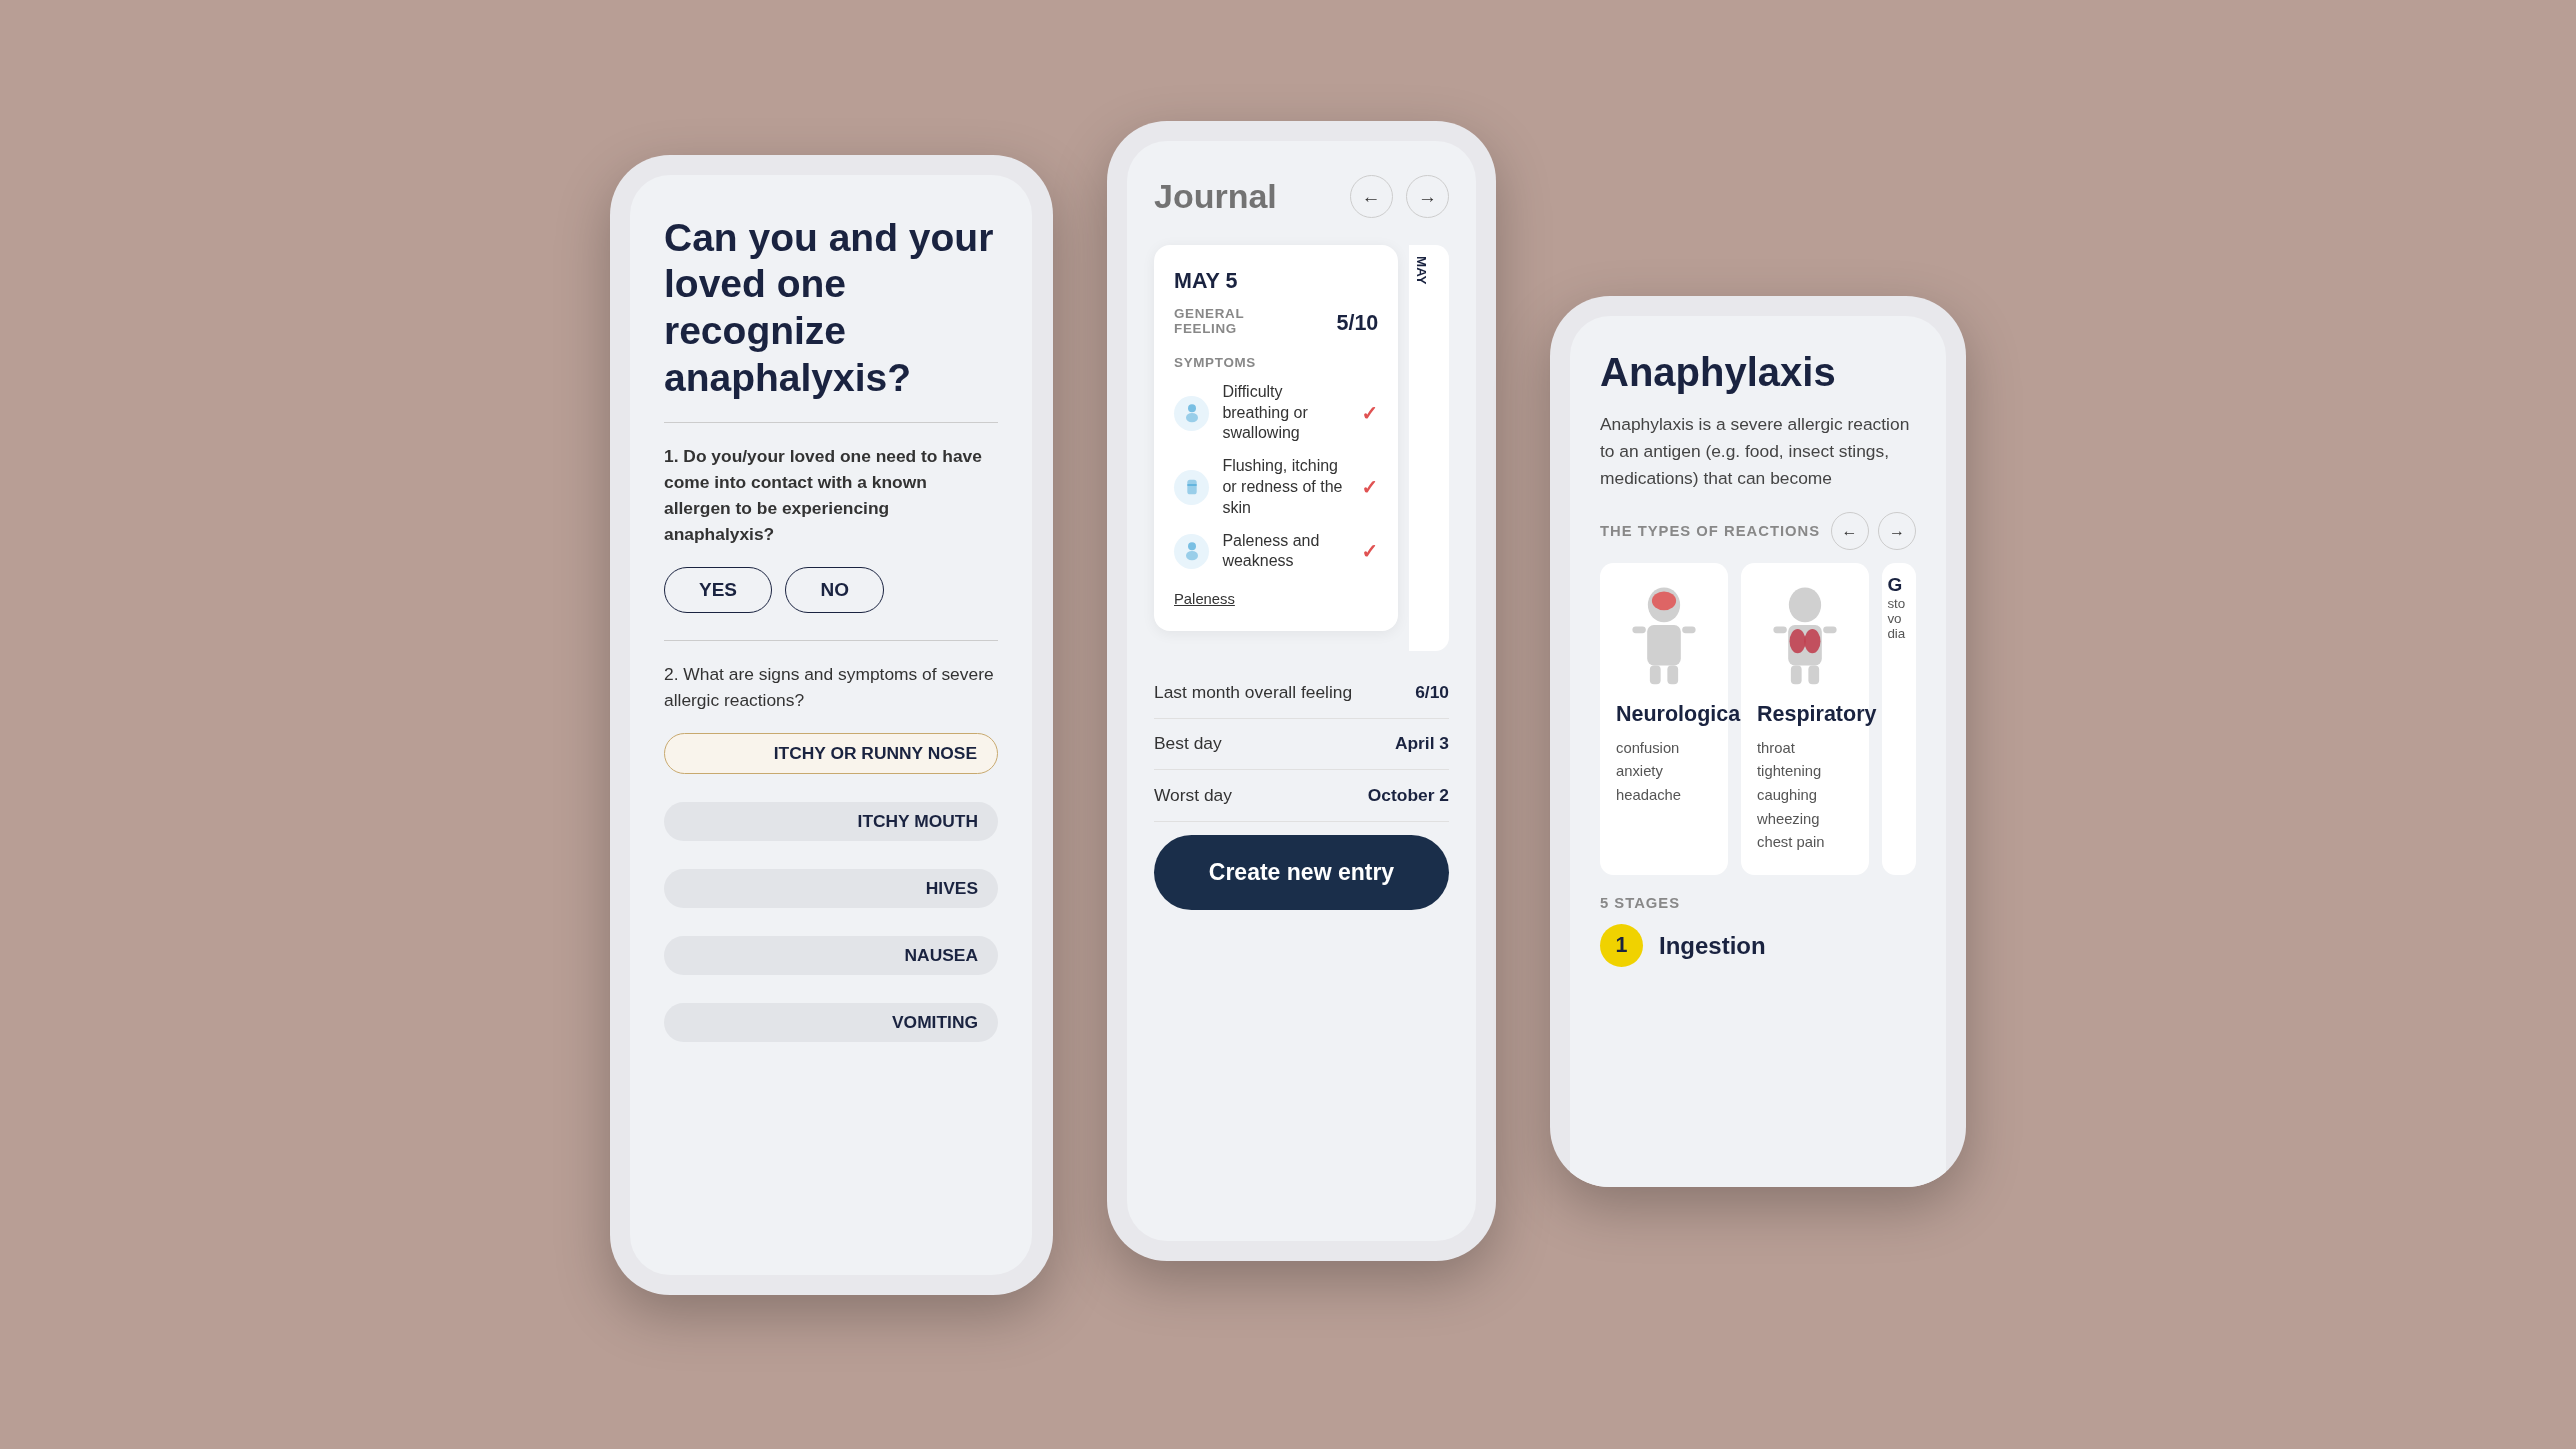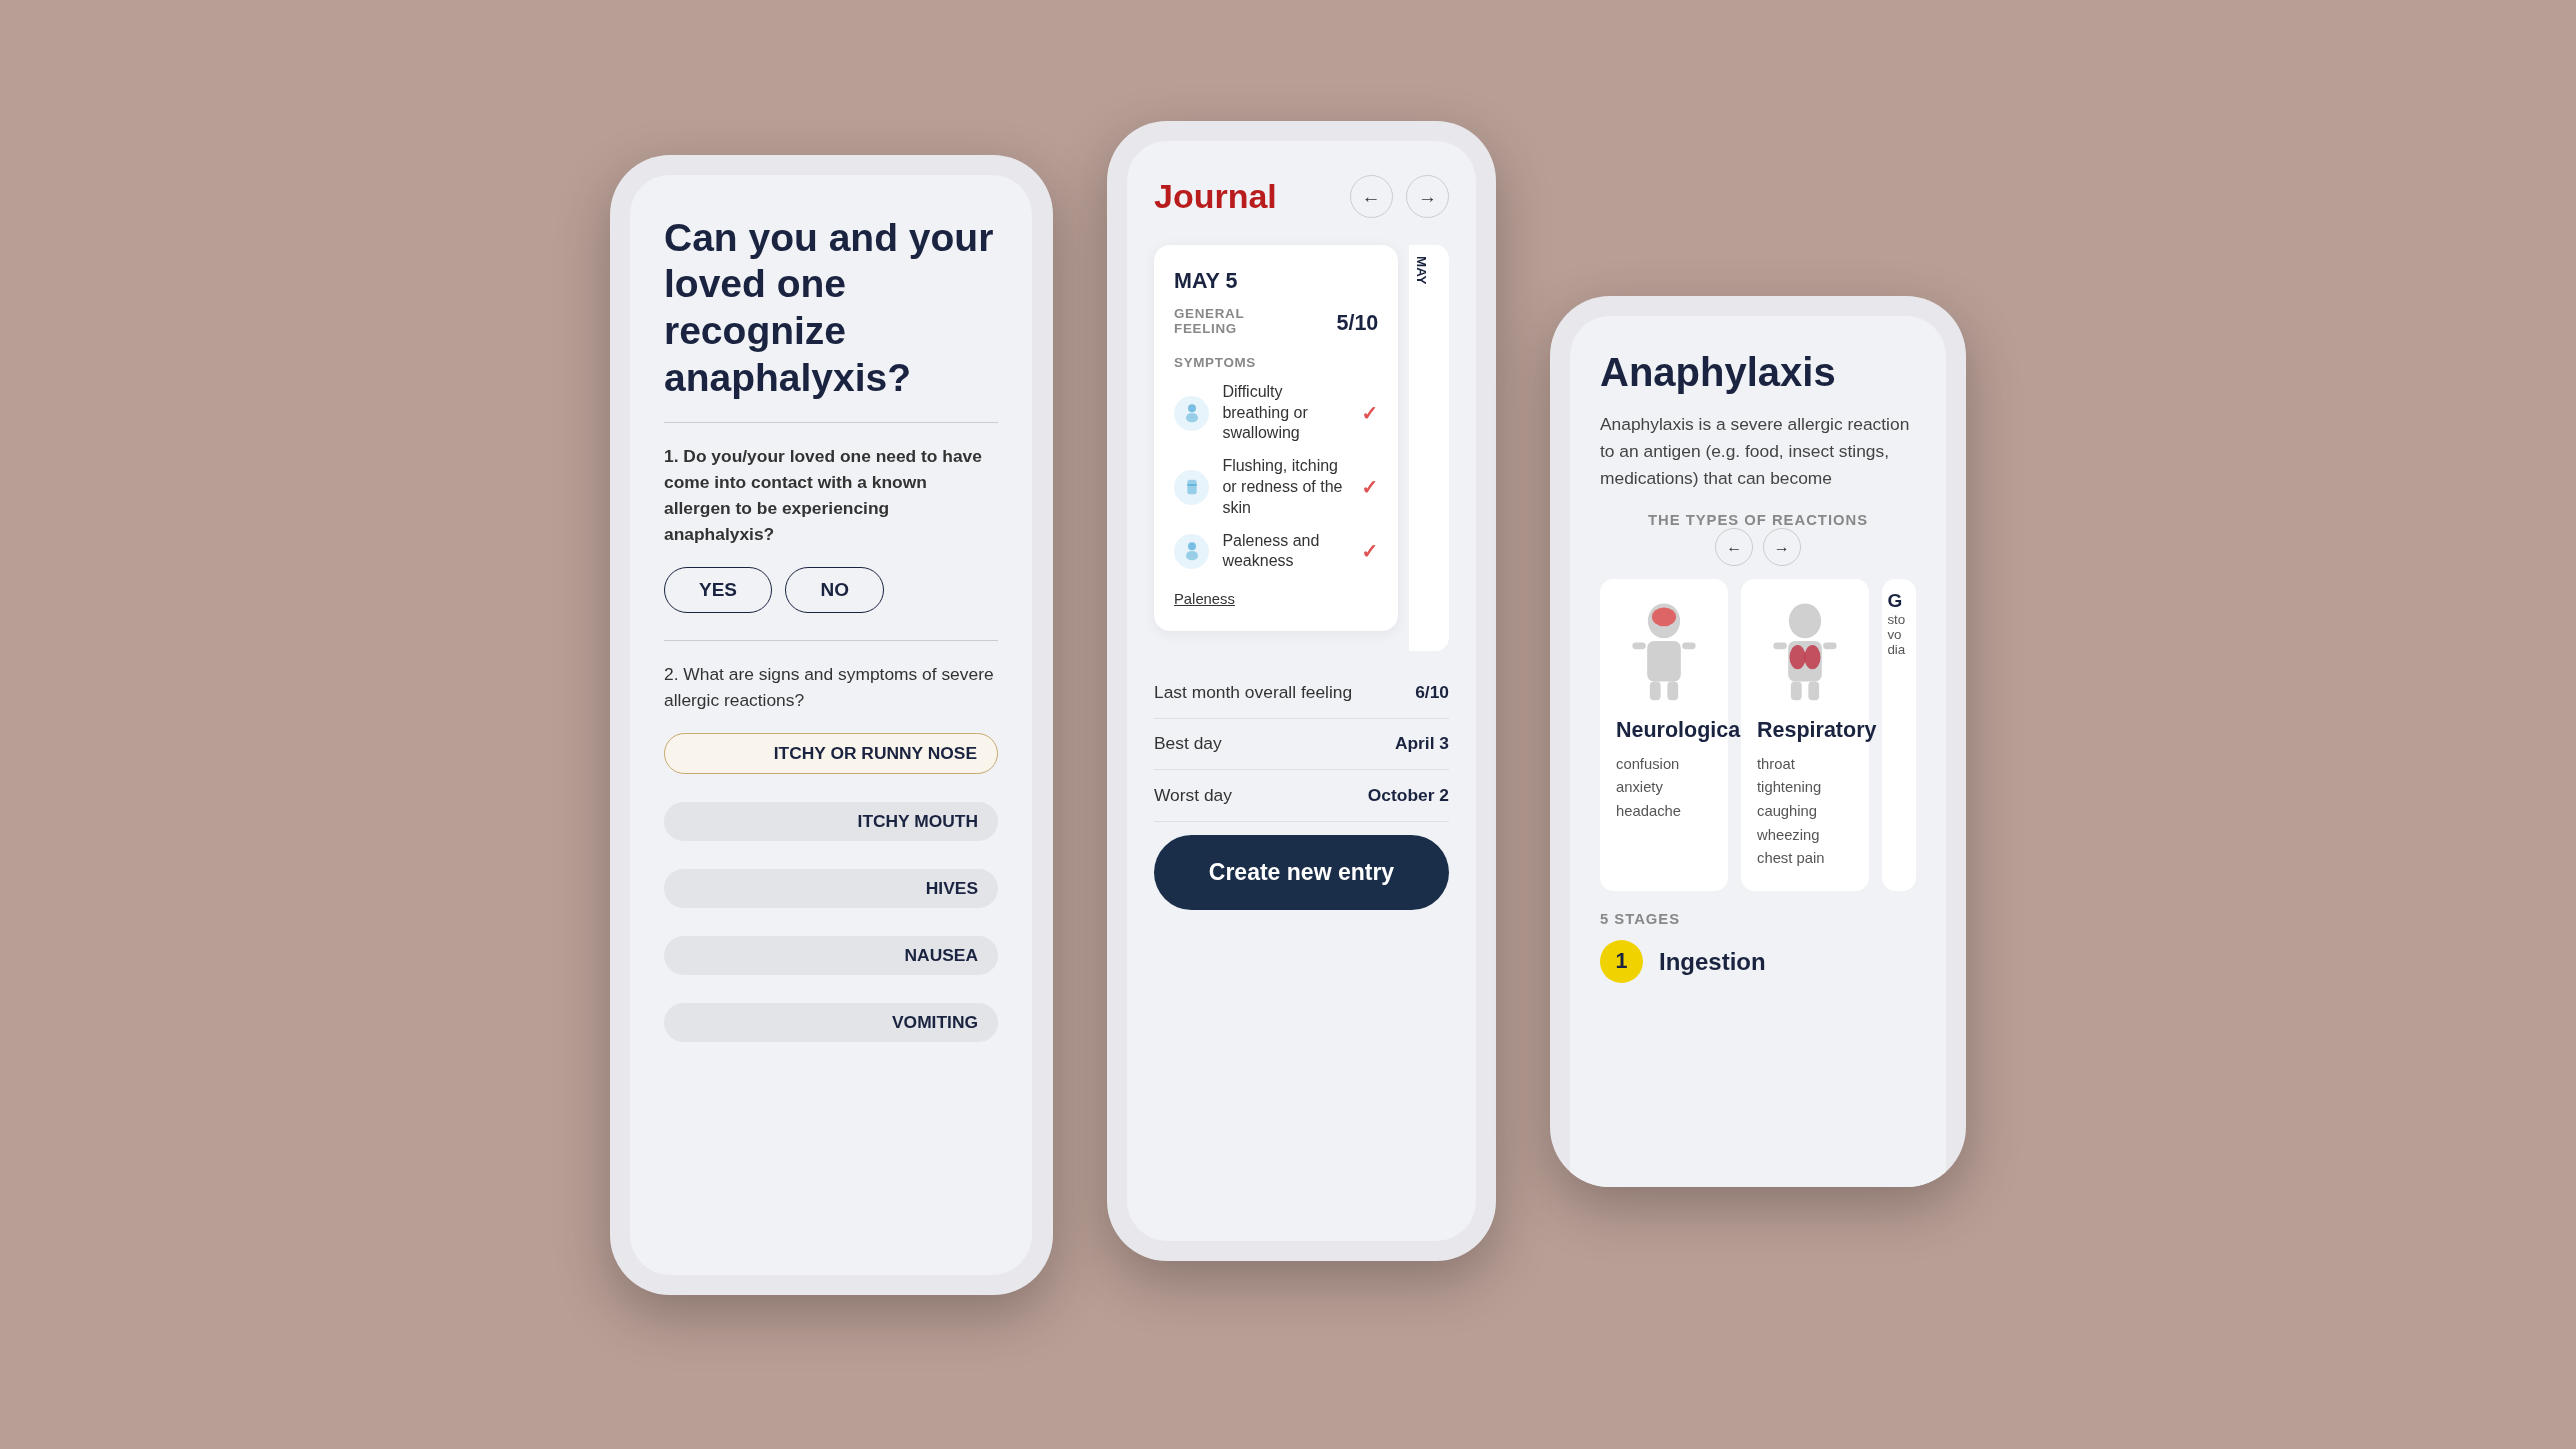--- a/index.html
+++ b/index.html
@@ -108,21 +108,21 @@
     
     .p2-header {
       display: flex;
       align-items: center;
       justify-content: space-between;
       margin-bottom: 27px;
     }
     .p2-title {
       font-size: 34px;
       font-weight: 800;
-      color: #b91c1c;
+      color: #737373;
     }
     .p2-nav {
       display: flex;
       gap: 13.4px;
     }
     .p2-nav-btn {
       width: 43px;
       height: 43px;
       border-radius: 50%;
       border: 1.3px solid #ccc;
@@ -242,21 +242,20 @@
       font-size: 17.4px;
       color: #444;
       line-height: 1.55;
       margin-bottom: 20px;
     }
     .p3-section-header {
       display: flex;
       justify-content: space-between;
       align-items: center;
       margin-bottom: 13.4px;
-      flex-direction: column;
     }
     .p3-section-label {
       font-size: 14.8px;
       font-weight: 700;
       color: #888;
       letter-spacing: 1px;
       text-transform: uppercase;
     }
     .p3-nav {
       display: flex;

